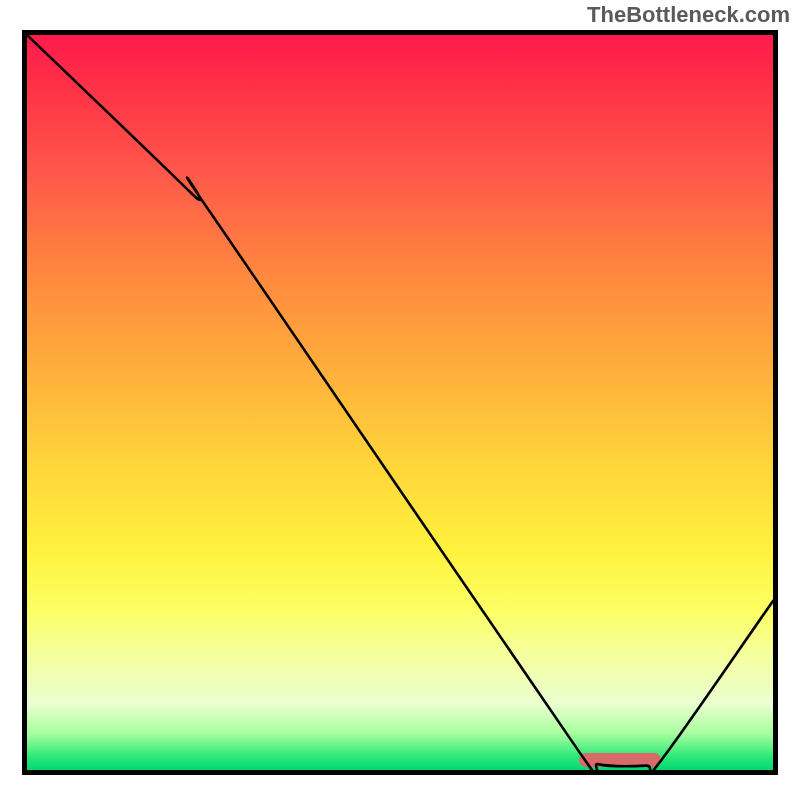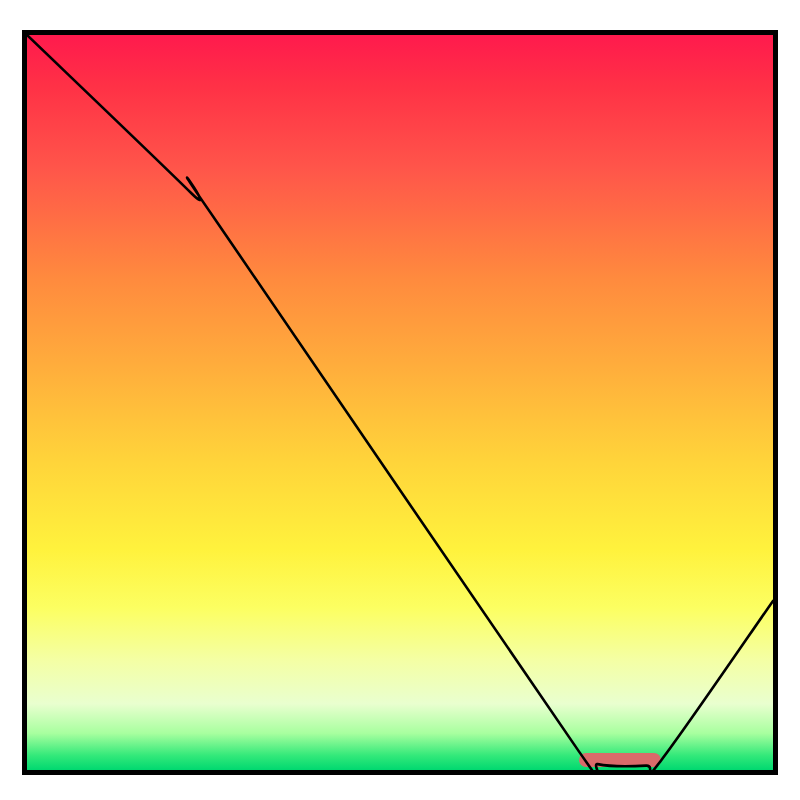--- a/index.html
+++ b/index.html
@@ -65,20 +65,21 @@
     height: 14px;
     border-radius: 7px;
     background: #d96a6a;
   }
 </style>
 </head>
 <body>
 
 <div class="canvas">
 
+  <div class="attribution">TheBottleneck.com</div>
 
   <div class="frame">
     <div class="gradient"></div>
 
     <div class="marker" id="marker" style="left: 74%; width: 11%; top: calc(98.6% - 7px);"></div>
 
     <svg class="curve" viewBox="0 0 746 735" preserveAspectRatio="none">
       <path id="curvePath" fill="none" stroke="#000" stroke-width="2.6" stroke-linecap="round" stroke-linejoin="round" d="M 0 0 C 29.5416 28.4445, 129.8786 124.2885, 164.12 158.025 C 198.3614 191.7615, 120.4044 86.87700000000001, 190.23 187.425 C 260.05559999999997 287.973, 483.55719999999997 619.1199, 552.04 716.625 C 620.5228 814.1301, 558.6048000000001 726.6063, 570.69 729.12 C 582.7752 731.6337, 607.7661999999999 731.2515000000001, 619.18 730.59 C 630.5938 729.9285, 611.2724000000001 755.0801999999999, 634.1 725.4449999999999 C 656.9276 695.8098, 725.858 594.6591000000001, 746 565.95"></path>
     </svg>
   </div>

